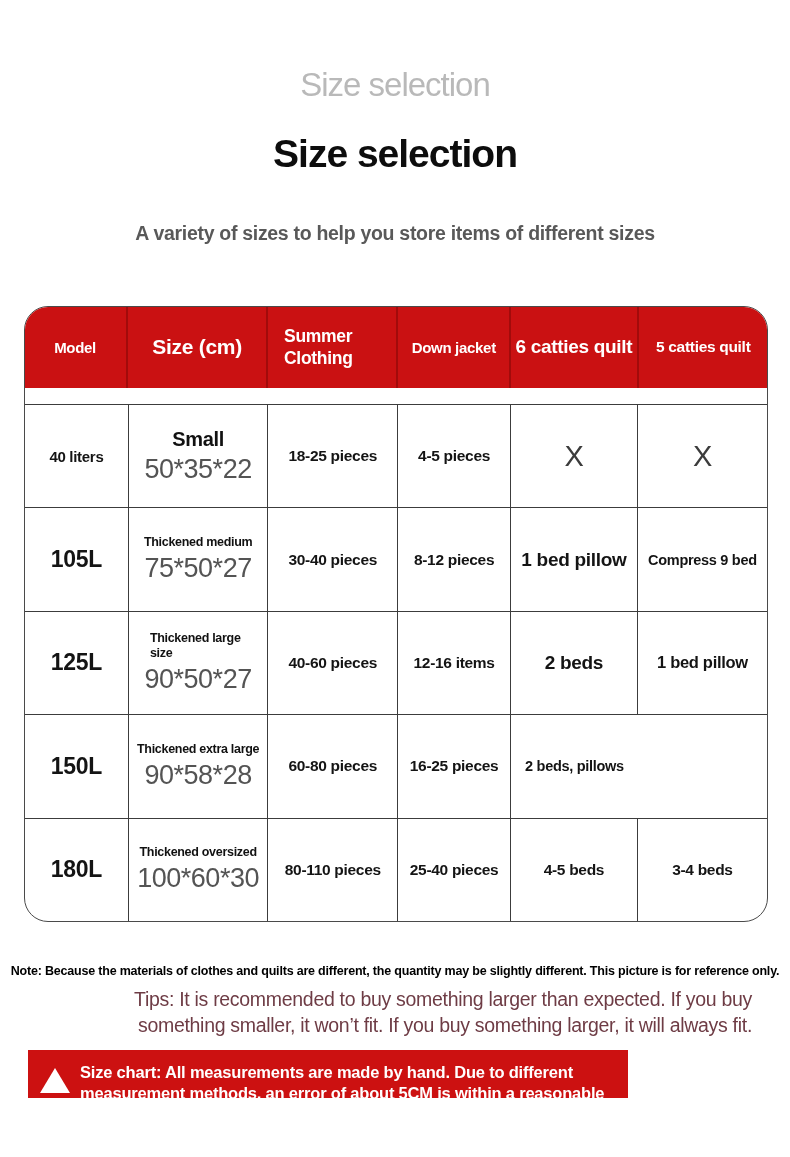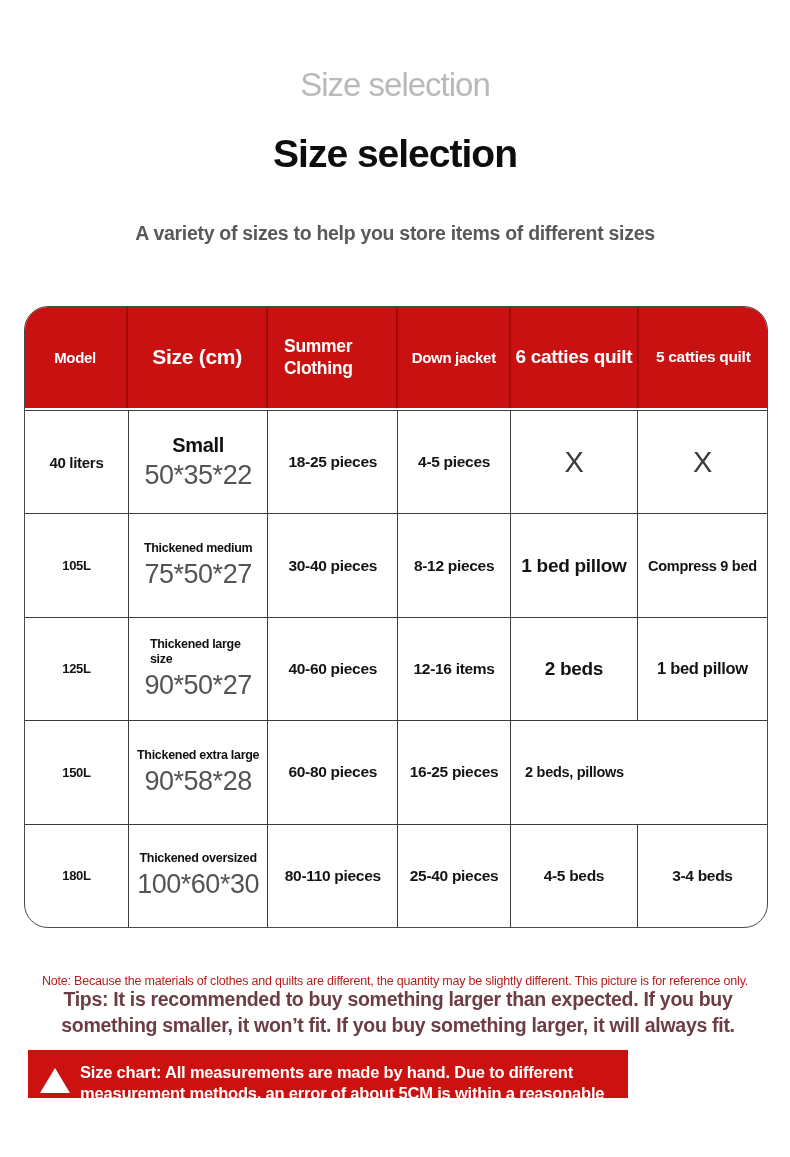--- a/index.html
+++ b/index.html
@@ -29,21 +29,21 @@
     position:absolute;left:24px;top:306px;width:744px;
     border:1px solid #4a4a4a;border-radius:24px;overflow:hidden;
     background:#fff;box-sizing:border-box;
   }
   .grid-row{
     display:grid;
     grid-template-columns:14% 18.8% 17.5% 15.2% 17.1% 17.4%;
   }
   .thead{
     background:var(--header-red,#ca1112);
-    height:102px;margin:-1px -1px 2px -1px;
+    height:82px;margin:-1px -1px 16px -1px;
   }
   .thead .th{
     display:flex;align-items:center;justify-content:center;
     color:#fff;font-weight:700;text-align:center;
     border-right:2px solid rgba(90,0,0,0.35);
     padding:0 4px;box-sizing:border-box;letter-spacing:-0.3px;
   }
   .thead .th:last-child{border-right:none;}
   .th-model{font-size:15px;}
   .th-size{font-size:21px;}
@@ -56,43 +56,43 @@
   .trow:first-child{border-top:none;}
   .td{
     display:flex;flex-direction:column;align-items:center;justify-content:center;
     border-right:1px solid #3c3c3c;box-sizing:border-box;
     font-weight:700;color:#141414;font-size:15.5px;text-align:center;
     letter-spacing:-0.3px;padding:0 3px;
   }
   .td:last-child{border-right:none;}
 
   .model-sm{font-size:15px;}
-  .model-lg{font-size:13px;}
+  .model-lg{font-size:23px;}
   .size-label{font-weight:700;color:#111;font-size:12.5px;line-height:15px;}
   .size-label-lg{font-size:20px;line-height:24px;}
   .size-label-left{width:112px;text-align:left;margin-left:14px;align-self:flex-start;margin-left:18px;}
   .size-dims{
     font-weight:400;color:#545454;font-size:27px;letter-spacing:-0.5px;
     line-height:32px;margin-top:2px;
   }
   .x-mark{font-size:29px;font-weight:400;color:#3c3c3c;}
   .cell-lg{font-size:19px;}
   .cell-md{font-size:16.5px;}
   .cell-sm{font-size:14.5px;}
   .wrap-narrow{max-width:72px;line-height:21px;font-size:17.5px;}
 
   
   .note{
     position:absolute;top:964px;left:0;width:100%;text-align:center;
-    font-size:12.5px;font-weight:400;color:#b91c1c;letter-spacing:-0.2px;margin-top:10px;
+    font-size:12.5px;font-weight:700;color:#000000;letter-spacing:-0.2px;
   }
   .tips{
     position:absolute;top:986px;left:44px;width:708px;
-    font-size:19.5px;font-weight:700;color:var(--tips-maroon,#6e3c45);
-    line-height:26px;letter-spacing:-0.3px;text-align:center;
+    font-size:19.5px;font-weight:400;color:var(--tips-maroon,#6e3c45);
+    line-height:26px;letter-spacing:-0.3px;text-align:right;
   }
 
   
   .banner{
     position:absolute;top:1050px;left:28px;width:600px;height:48px;
     background:var(--banner-red,#cc1111);
     display:flex;box-sizing:border-box;padding:12px 10px;
   }
   .triangle{
     width:0;height:0;flex:0 0 auto;

